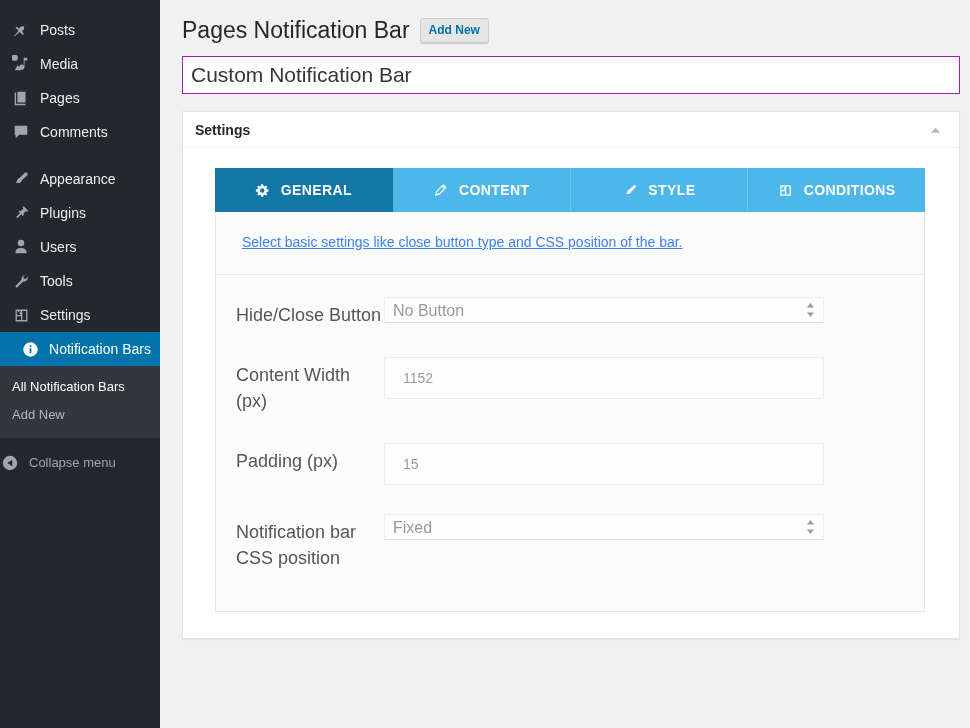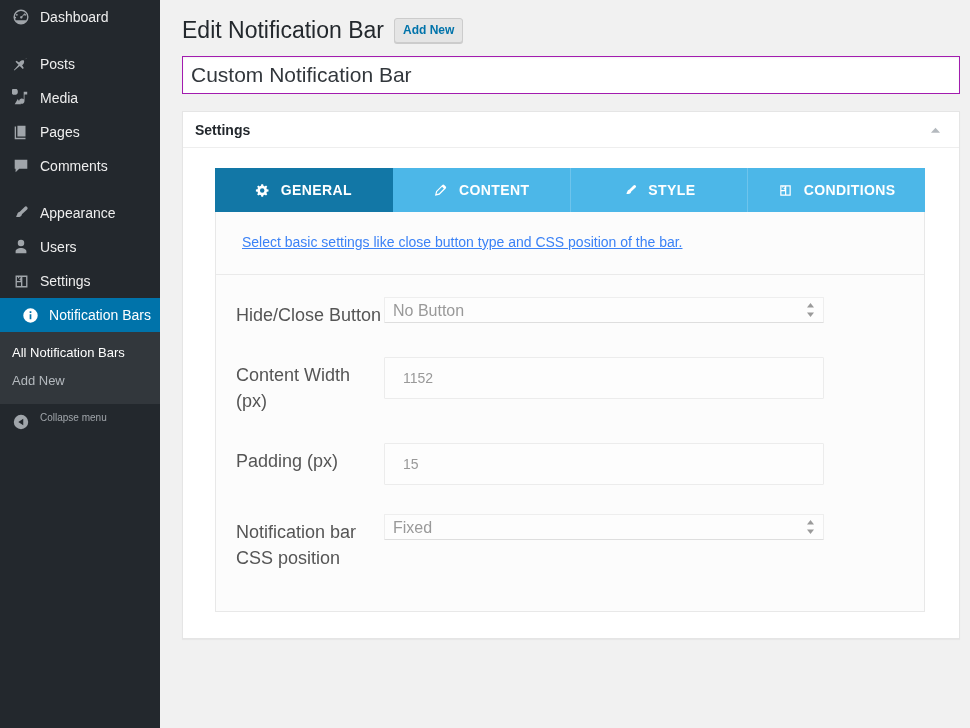--- a/index.html
+++ b/index.html
@@ -62,25 +62,24 @@
   .submenu-item {
     padding: 6px 0 6px 12px;
     font-size: 13px;
     color: #b4b9be;
     cursor: pointer;
     line-height: 1.25;
   }
   .submenu-item.current { color: #fff; font-weight: normal; }
 
   .collapse-row {
-    display: flex; 
+    display: flex; align-items: center;
     height: 34px;
-    padding-left: 11px;
     margin-top: 8px;
-    font-size: 10px;
+    font-size: 13px;
     color: #a0a5aa;
     cursor: pointer;
   }
   .collapse-row .c-ico {
     width: 20px; height: 20px; margin-right: 9px;
     display:flex; align-items:center; justify-content:center;
     flex: 0 0 20px;
   }
 
   
@@ -258,28 +257,20 @@
   }
   .txt::placeholder { color: #999; opacity: 1; }
 </style>
 </head>
 <body>
 
 <div id="root">
 
   <div id="adminmenu">
 
-    <div class="menu-top">
-      <span class="m-icon">
-        <svg width="18" height="18" viewBox="0 0 20 20" fill="currentColor">
-            <path d="M10 1.6a8.4 8.4 0 100 16.8 8.4 8.4 0 000-16.8zm0 1.6a6.8 6.8 0 016.8 6.8 6.75 6.75 0 01-1 3.5H4.2a6.75 6.75 0 01-1-3.5A6.8 6.8 0 0110 3.2zm3.9 2.6l-3 3.3c-.5-.2-1.1-.1-1.5.3-.5.5-.5 1.4 0 1.9s1.4.5 1.9 0c.4-.4.5-1 .3-1.5l3-3.3-.7-.7zM5.4 6.6a1 1 0 100 2 1 1 0 000-2zm9.2 0a1 1 0 100 2 1 1 0 000-2zM3.6 9.6a1 1 0 100 2 1 1 0 000-2z"></path>
-          </svg>
-      </span>
-      <span class="m-label">Dashboard</span>
-    </div>
     <div class="menu-sep"></div>
 
     <div class="menu-top">
       <span class="m-icon">
         <svg width="18" height="18" viewBox="0 0 20 20" fill="currentColor">
             <path d="M16.3 4.3l-.6-.6-2.5 2.5c-.8-.4-2-.4-3.2.2-1 .5-1.6 1.1-2.1 1.8L5 6.3 3.9 7.4l3.4 3.4-5.2 5.9.5.5 6-5.1 3.4 3.4 1.1-1.1-1.9-2.9c.7-.5 1.3-1.1 1.8-2.1.6-1.2.6-2.4.2-3.2l2.1-2.1z"></path>
           </svg>
       </span>
       <span class="m-label">Posts</span>
     </div>
@@ -314,30 +305,46 @@
 
     <div class="menu-top">
       <span class="m-icon">
         <svg width="18" height="18" viewBox="0 0 20 20" fill="currentColor">
             <path d="M16.8 3.2a2 2 0 00-2.8 0L8.6 8.6c-1 .2-1.9.8-2.4 1.8-.4.9-.6 2.3-1.6 3.1-.3.3-.2.6.2.7 1.5.5 3.5.4 4.6-.3 1-.6 1.5-1.6 1.6-2.6l5.8-5.3a2 2 0 000-2.8z"></path>
           </svg>
       </span>
       <span class="m-label">Appearance</span>
     </div>
 
+    <div class="menu-top">
+      <span class="m-icon">
+        <svg width="18" height="18" viewBox="0 0 20 20" fill="currentColor">
+            <path d="M13.1 2.6l-1.4 1.4 1 1-3 3-1-1-1.4 1.4 1.7 1.7-4.4 4.4 1.4 1.4 4.4-4.4 1.7 1.7 1.4-1.4-1-1 3-3 1 1 1.4-1.4-4.8-4.8z"></path>
+          </svg>
+      </span>
+      <span class="m-label">Plugins</span>
+    </div>
 
     <div class="menu-top">
       <span class="m-icon">
         <svg width="18" height="18" viewBox="0 0 20 20" fill="currentColor">
             <path d="M10 9.2a3.6 3.6 0 100-7.2 3.6 3.6 0 000 7.2zM10 11c-3 0-6 1.6-6 3.6V17h12v-2.4c0-2-3-3.6-6-3.6z"></path>
           </svg>
       </span>
       <span class="m-label">Users</span>
     </div>
 
+    <div class="menu-top">
+      <span class="m-icon">
+        <svg width="18" height="18" viewBox="0 0 20 20" fill="currentColor">
+            <path d="M15.7 3.6a4.2 4.2 0 00-5.1 5.1l-7 7 1.8 1.8 7-7a4.2 4.2 0 005.1-5.1l-2.4 2.4-2.1-.5-.5-2.1 2.4-2.4z"></path>
+          </svg>
+      </span>
+      <span class="m-label">Tools</span>
+    </div>
 
     <div class="menu-top">
       <span class="m-icon">
         <svg width="17" height="17" viewBox="0 0 20 20" fill="currentColor">
             <path d="M3 3h14v14H3V3zm1.6 1.6v4.8h4V7.8H6.9l2.3-2.3-1.1-1.1-2.3 2.3V4.6H4.6zm6.4 0v10.8h4.4V4.6H11zM4.6 11v4.4h4.8V11H4.6z"></path>
           </svg>
       </span>
       <span class="m-label">Settings</span>
     </div>
 
@@ -365,21 +372,21 @@
             <path d="M10 2a8 8 0 100 16 8 8 0 000-16zm2.5 4.5v7L7 10l5.5-3.5z"></path>
           </svg>
       </span>
       <span>Collapse menu</span>
     </div>
   </div>
 
   <div id="wpbody">
 
     <div class="page-head">
-      <h1 class="page-title">Edit Notification Bar</h1>
+      <h1 class="page-title">Pages Notification Bar</h1>
       <span class="add-new-btn">Add New</span>
     </div>
 
     <input class="title-input" type="text" value="Custom Notification Bar" placeholder="Enter title here" style="">
 
     <div class="postbox">
       <div class="postbox-header">
         <h2>Settings</h2>
         <span class="toggle-indicator">
           <svg width="11" height="8" viewBox="0 0 12 8" fill="currentColor">

